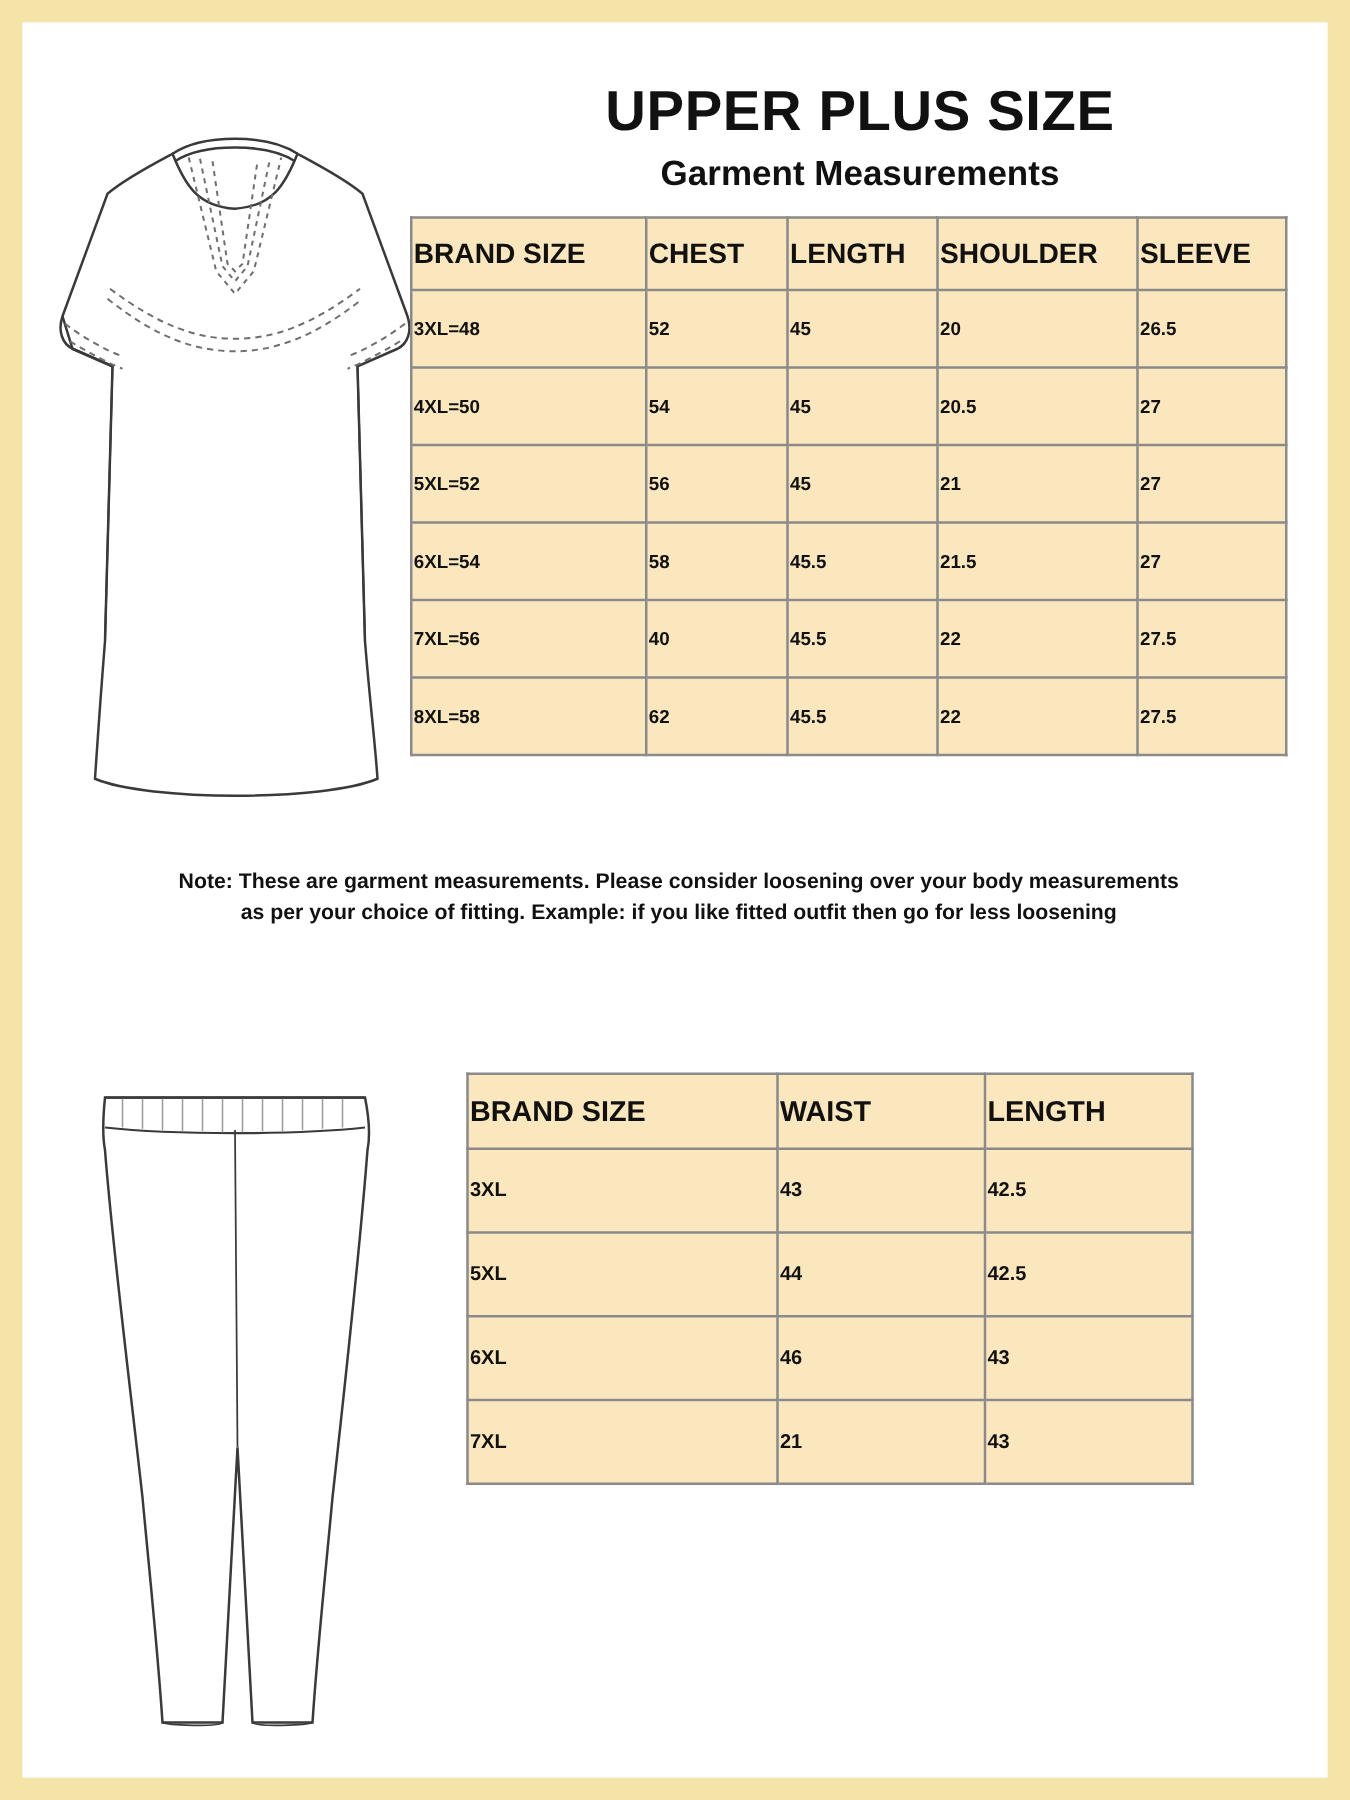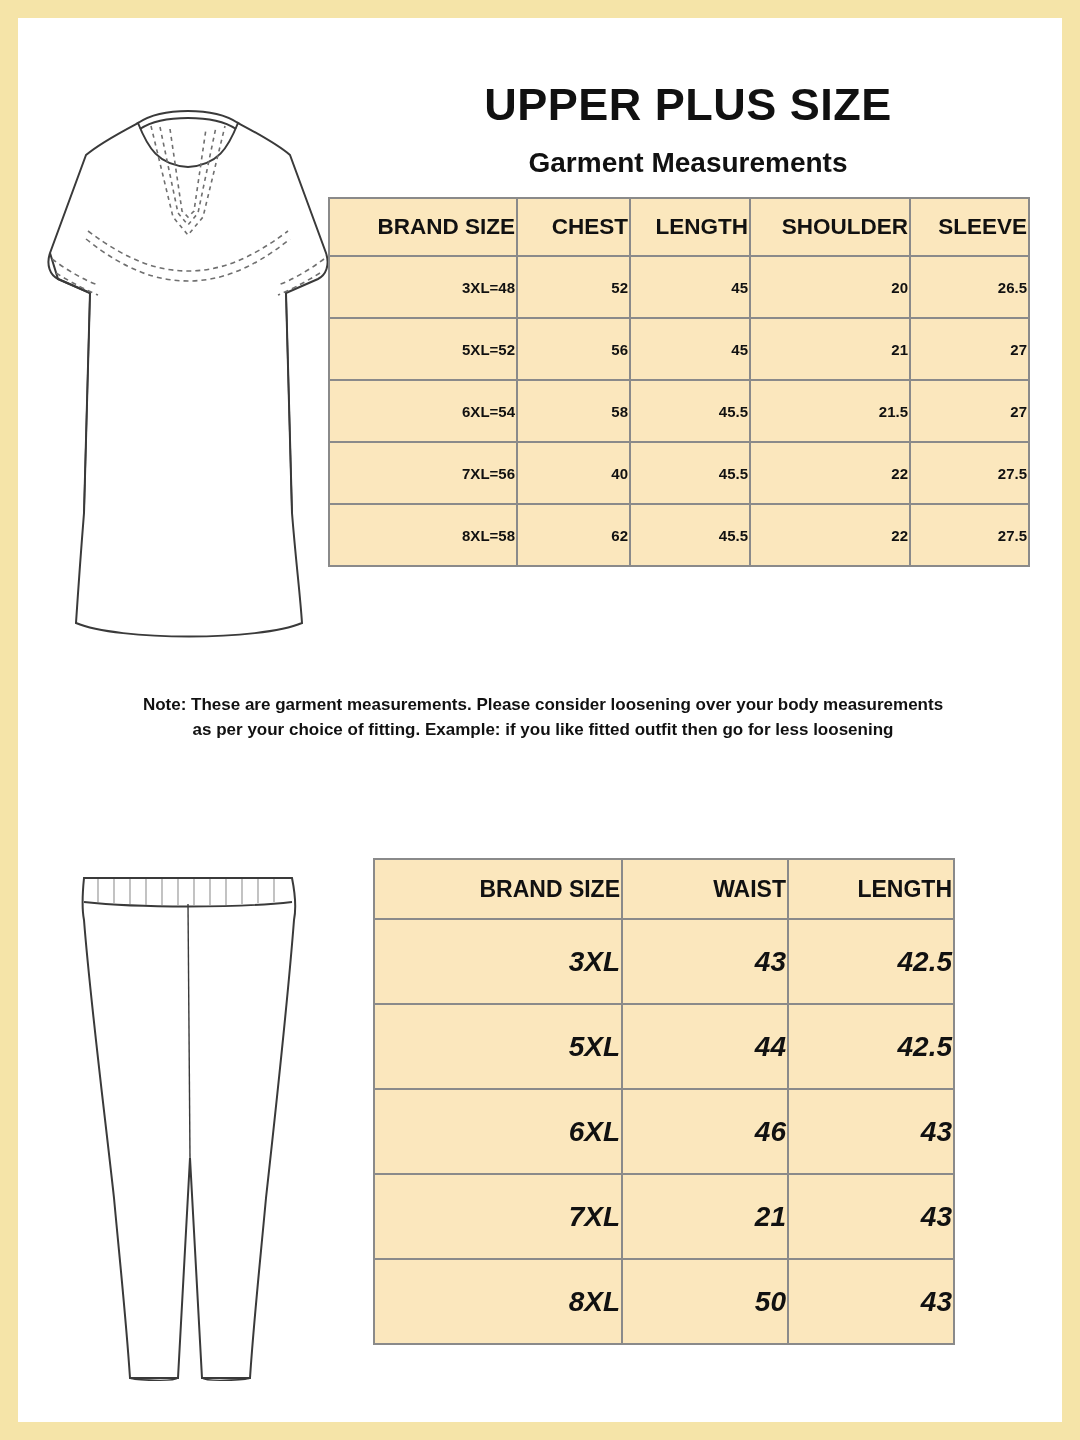--- a/index.html
+++ b/index.html
@@ -40,21 +40,21 @@
     width: 320px;
     height: 560px;
   }
   .upper-right {
     position: absolute;
     left: 310px;
     top: 45px;
     width: 720px;
   }
   h1.title {
-    margin: 16px;
+    margin: 0;
     font-size: 45px;
     font-weight: bold;
     letter-spacing: 0.5px;
     text-align: center;
     color: #111111;
     font-family: "Liberation Sans", sans-serif;
   }
   .subtitle {
     margin: 8px 0 0 0;
     font-size: 28px;
@@ -63,21 +63,21 @@
     color: #111111;
   }
 
   table.sizetable {
     border-collapse: collapse;
     table-layout: fixed;
   }
   table.sizetable th, table.sizetable td {
     border: 2px solid #8a8a8a;
     background: #fbe7bd;
-    text-align: right;
+    text-align: left;
     font-weight: bold;
     color: #111111;
   }
   
   #upper-table {
     margin-top: 18px;
     width: 700px;
   }
   #upper-table th {
     height: 58px;
@@ -128,23 +128,22 @@
   }
   #lower-table {
     margin-top: 20px;
     width: 580px;
   }
   #lower-table th {
     height: 60px;
     font-size: 23px;
   }
   #lower-table td {
-    height: 85px;
-    font-size: 28px;
-    font-style: italic;
+    height: 67px;
+    font-size: 16px;
   }
   #lower-table col.l0 { width: 248px; }
   #lower-table col.l1 { width: 166px; }
   #lower-table col.l2 { width: 166px; }
 
   svg { display: block; }
 </style>
 </head>
 <body>
 
@@ -214,20 +213,27 @@
               <th>SLEEVE</th>
             </tr>
           </thead>
           <tbody>
             <tr>
               <td>3XL=48</td>
               <td>52</td>
               <td>45</td>
               <td>20</td>
               <td>26.5</td>
+            </tr>
+            <tr>
+              <td>4XL=50</td>
+              <td>54</td>
+              <td>45</td>
+              <td>20.5</td>
+              <td>27</td>
             </tr>
             <tr>
               <td>5XL=52</td>
               <td>56</td>
               <td>45</td>
               <td>21</td>
               <td>27</td>
             </tr>
             <tr>
               <td>6XL=54</td>
@@ -329,24 +335,19 @@
             <tr>
               <td>6XL</td>
               <td>46</td>
               <td>43</td>
             </tr>
             <tr>
               <td>7XL</td>
               <td>21</td>
               <td>43</td>
             </tr>
-            <tr>
-              <td>8XL</td>
-              <td>50</td>
-              <td>43</td>
-            </tr>
           </tbody>
         </table>
       </div>
     </div>
 
   </div>
 </div>
 
 </body></html>

